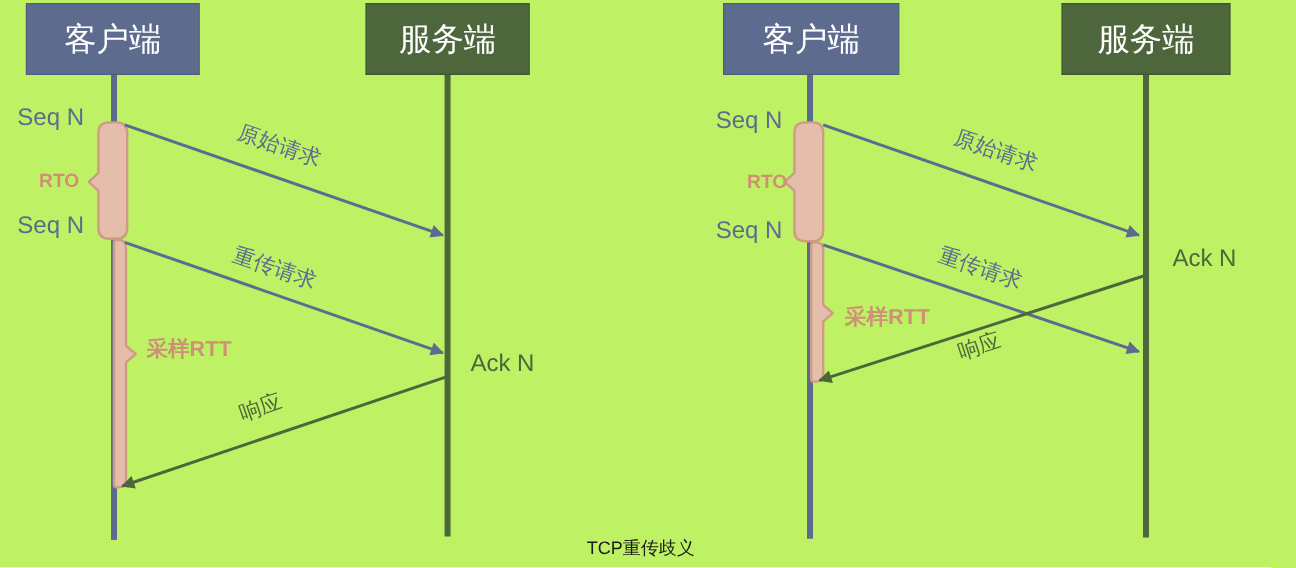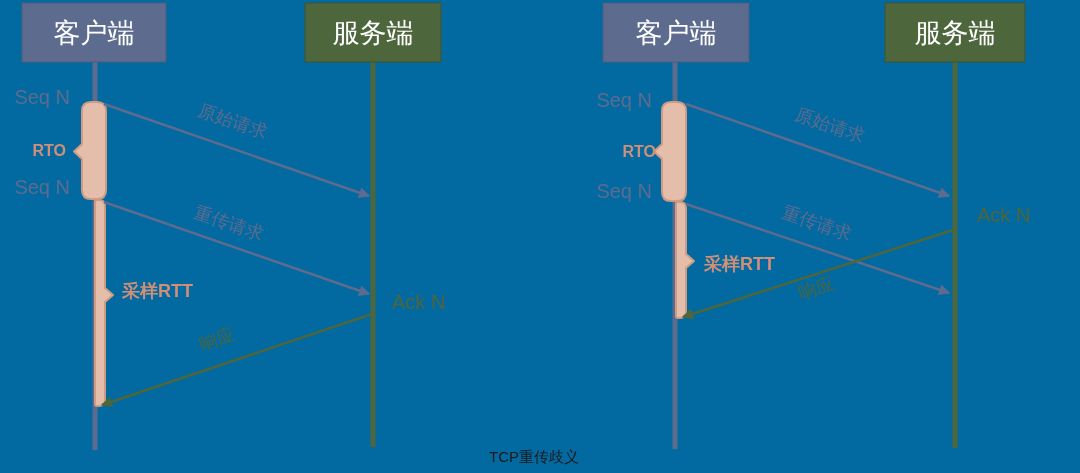--- a/index.html
+++ b/index.html
@@ -1,19 +1,19 @@
 <!DOCTYPE html>
 <html><head>
 <meta charset="utf-8">
 <style>
   html,body { margin:0; padding:0; background:#ffffff; }
   #stage {
     position:relative;
     width:1080px; height:473px;
-    background:#0369a1;
+    background:#bef264;
     overflow:hidden;
   }
   svg { display:block; }
   svg text {
     font-family:"Liberation Sans","DejaVu Sans",sans-serif;
   }
   .t-hdr     { font-size:27px; fill:#ffffff; text-anchor:middle; }
   .t-seq     { font-size:20px; text-anchor:end; }
   .t-ack     { font-size:20px; text-anchor:start; }
   .t-msg     { font-size:18px; text-anchor:middle; }

